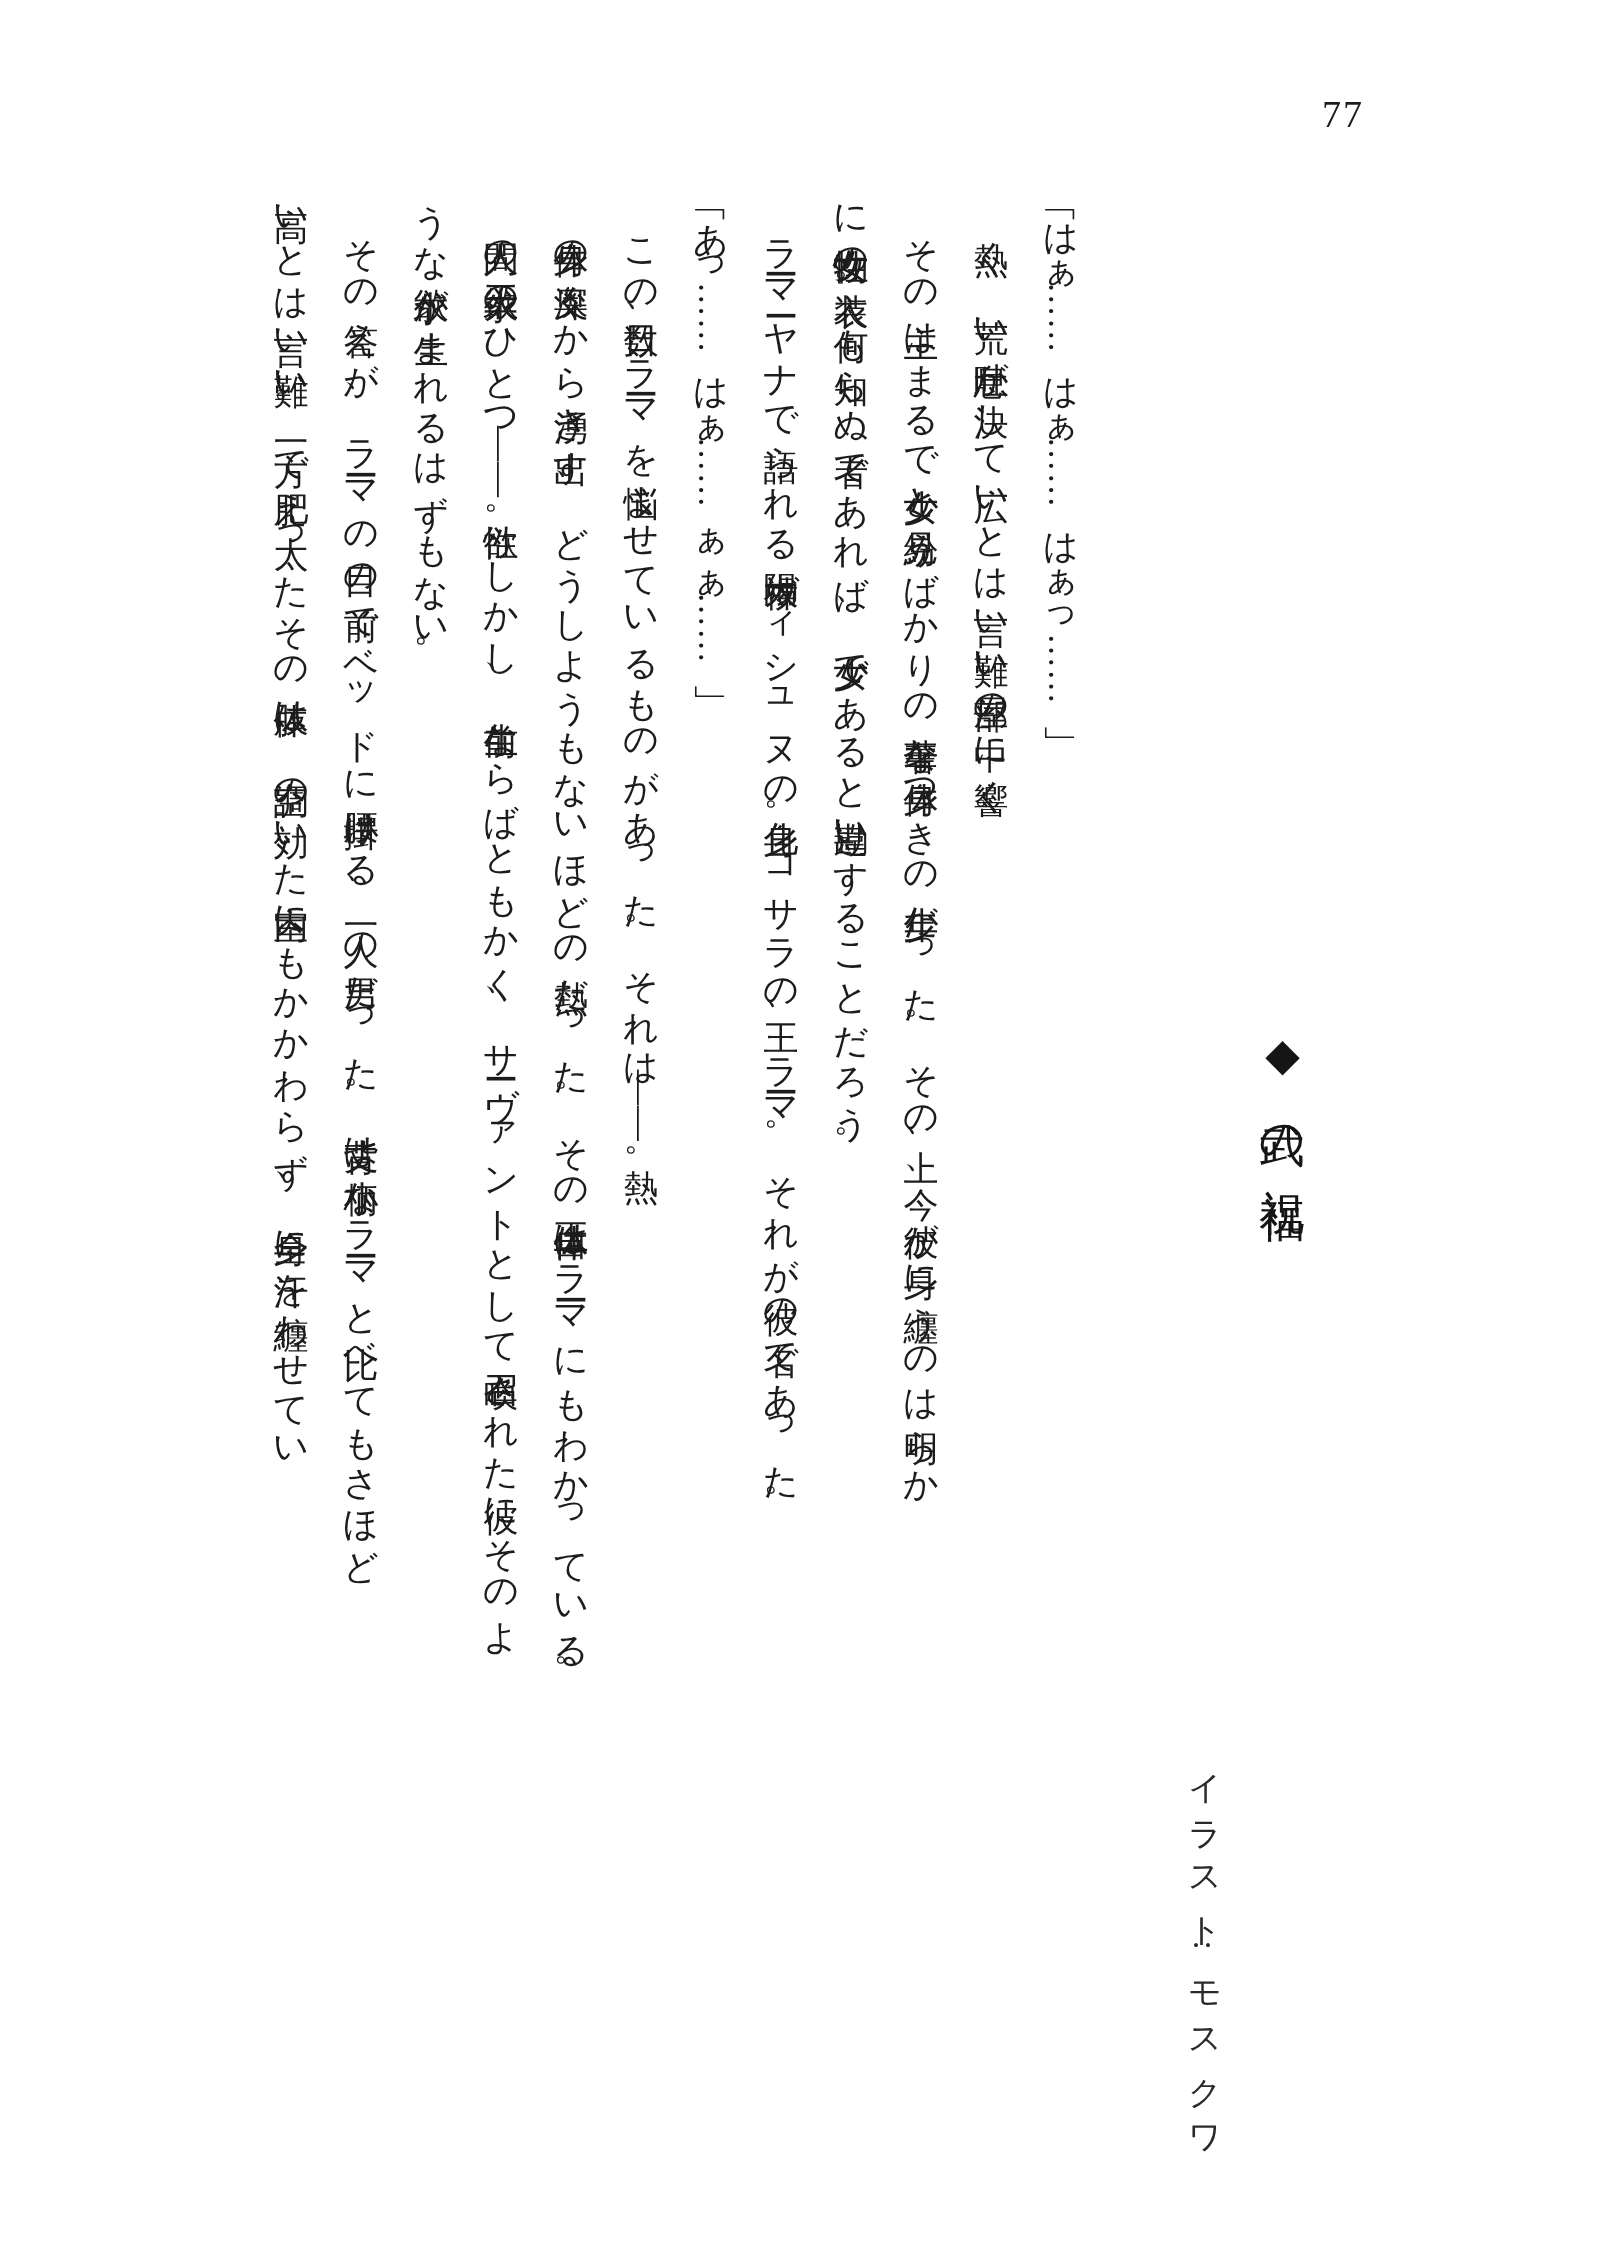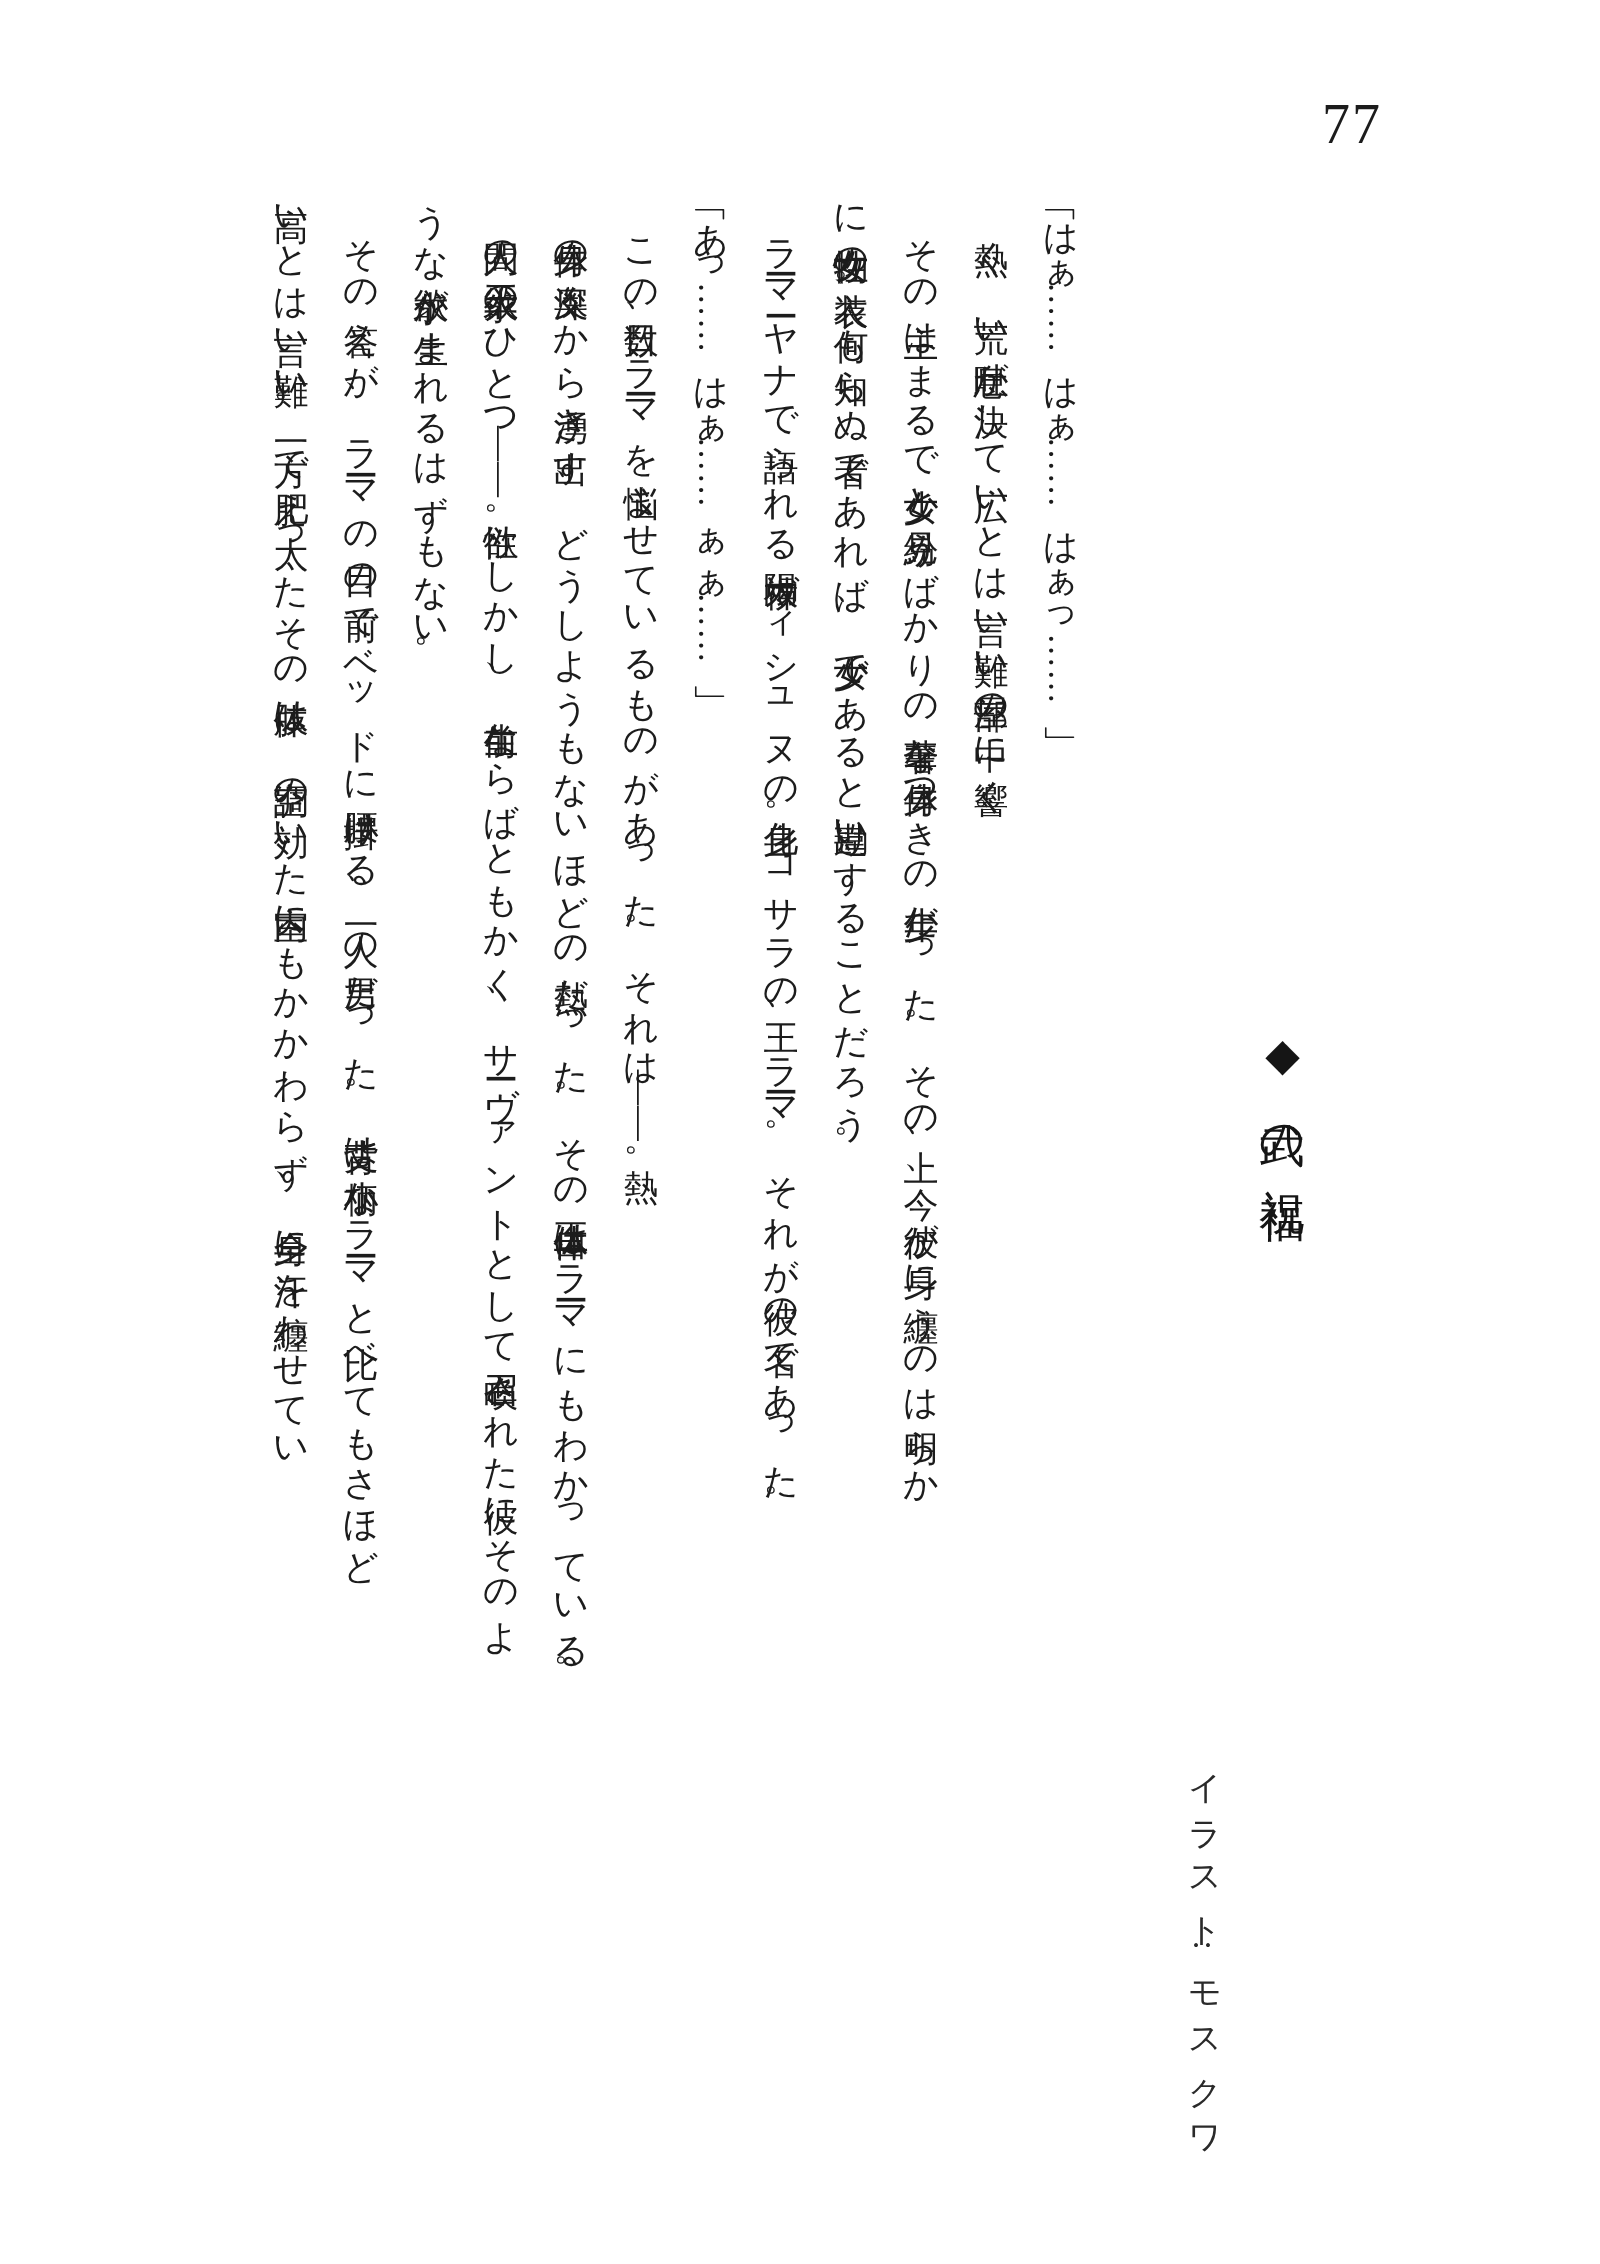--- a/index.html
+++ b/index.html
@@ -14,21 +14,21 @@
     margin: 0 auto;
     background: #ffffff;
     overflow: hidden;
     font-family: "Liberation Serif", "DejaVu Serif", serif;
     color: #1c1c1c;
   }
   .page-number {
     position: absolute;
     left: 1322px;
     top: 92px;
-    font-size: 56px;
+    font-size: 38px;
     letter-spacing: 2px;
     color: #1c1c1c;
   }
   .section-title {
     position: absolute;
     left: 1250px;
     top: 1028px;
     writing-mode: vertical-rl;
     text-orientation: mixed;
     font-size: 45px;

